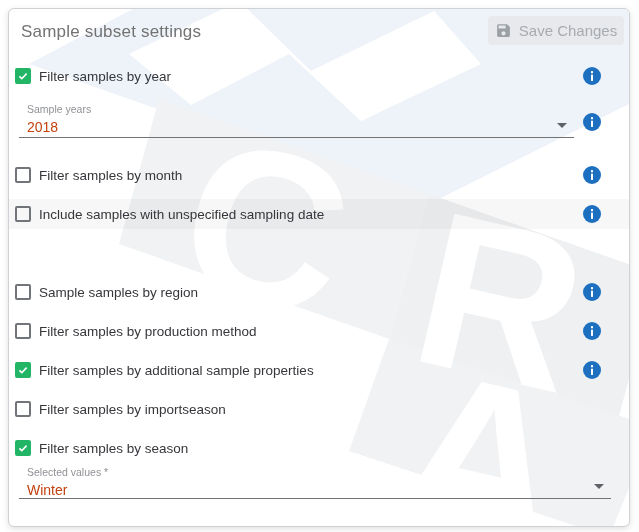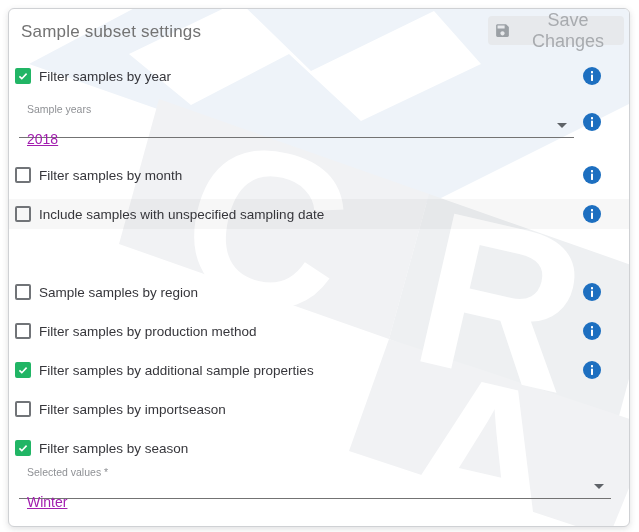--- a/index.html
+++ b/index.html
@@ -17,21 +17,21 @@
   .watermark{position:absolute;left:0;top:0;width:100%;height:100%;pointer-events:none;}
   .wm-letter{font-family:"Liberation Sans",sans-serif;font-weight:700;fill:#ffffff;}
 
   .card-title{
     position:absolute;left:12px;top:13px;
     font-size:17px;font-weight:400;color:#737373;letter-spacing:.2px;text-align:center;
   }
   .save-btn{
     position:absolute;top:7px;right:5px;width:136px;height:29px;
     background:#e7e9ec;border:none;border-radius:4px;
-    color:#a8abaf;font-size:18px;font-family:"Liberation Sans",sans-serif;
+    color:#a8abaf;font-size:15px;font-family:"Liberation Sans",sans-serif;
     display:flex;align-items:center;justify-content:center;gap:7px;
     cursor:default;
   }
   .save-btn svg{flex:none;}
 
   .check-row{
     position:absolute;left:0;width:100%;height:30px;
     display:flex;align-items:center;padding-left:6px;box-sizing:border-box;
   }
   .check-row.highlight{background:rgba(32,33,36,.035);}
@@ -51,21 +51,21 @@
   .info-standalone{position:absolute;width:18px;height:18px;cursor:pointer;}
   #info-year-select{left:574px;top:104px;}
 
   .select-group{
     position:absolute;left:10px;box-sizing:border-box;
     border-bottom:1px solid #737373;padding:2px 0 0 8px;cursor:pointer;
   }
   #year-select{top:92px;width:555px;height:37px;}
   #season-select{top:455px;width:592px;height:35px;}
   .select-label{font-size:10.5px;color:#8f9195;}
-  .select-value{font-size:14px;color:#a21caf;margin-top:16px;text-decoration:underline;}
+  .select-value{font-size:14px;color:#c2410c;margin-top:4px;}
   .select-arrow{
     position:absolute;right:7px;bottom:9px;width:0;height:0;
     border-left:5px solid transparent;border-right:5px solid transparent;
     border-top:5px solid #5f6368;
   }
 </style>
 </head>
 <body>
 
 <div class="card">

